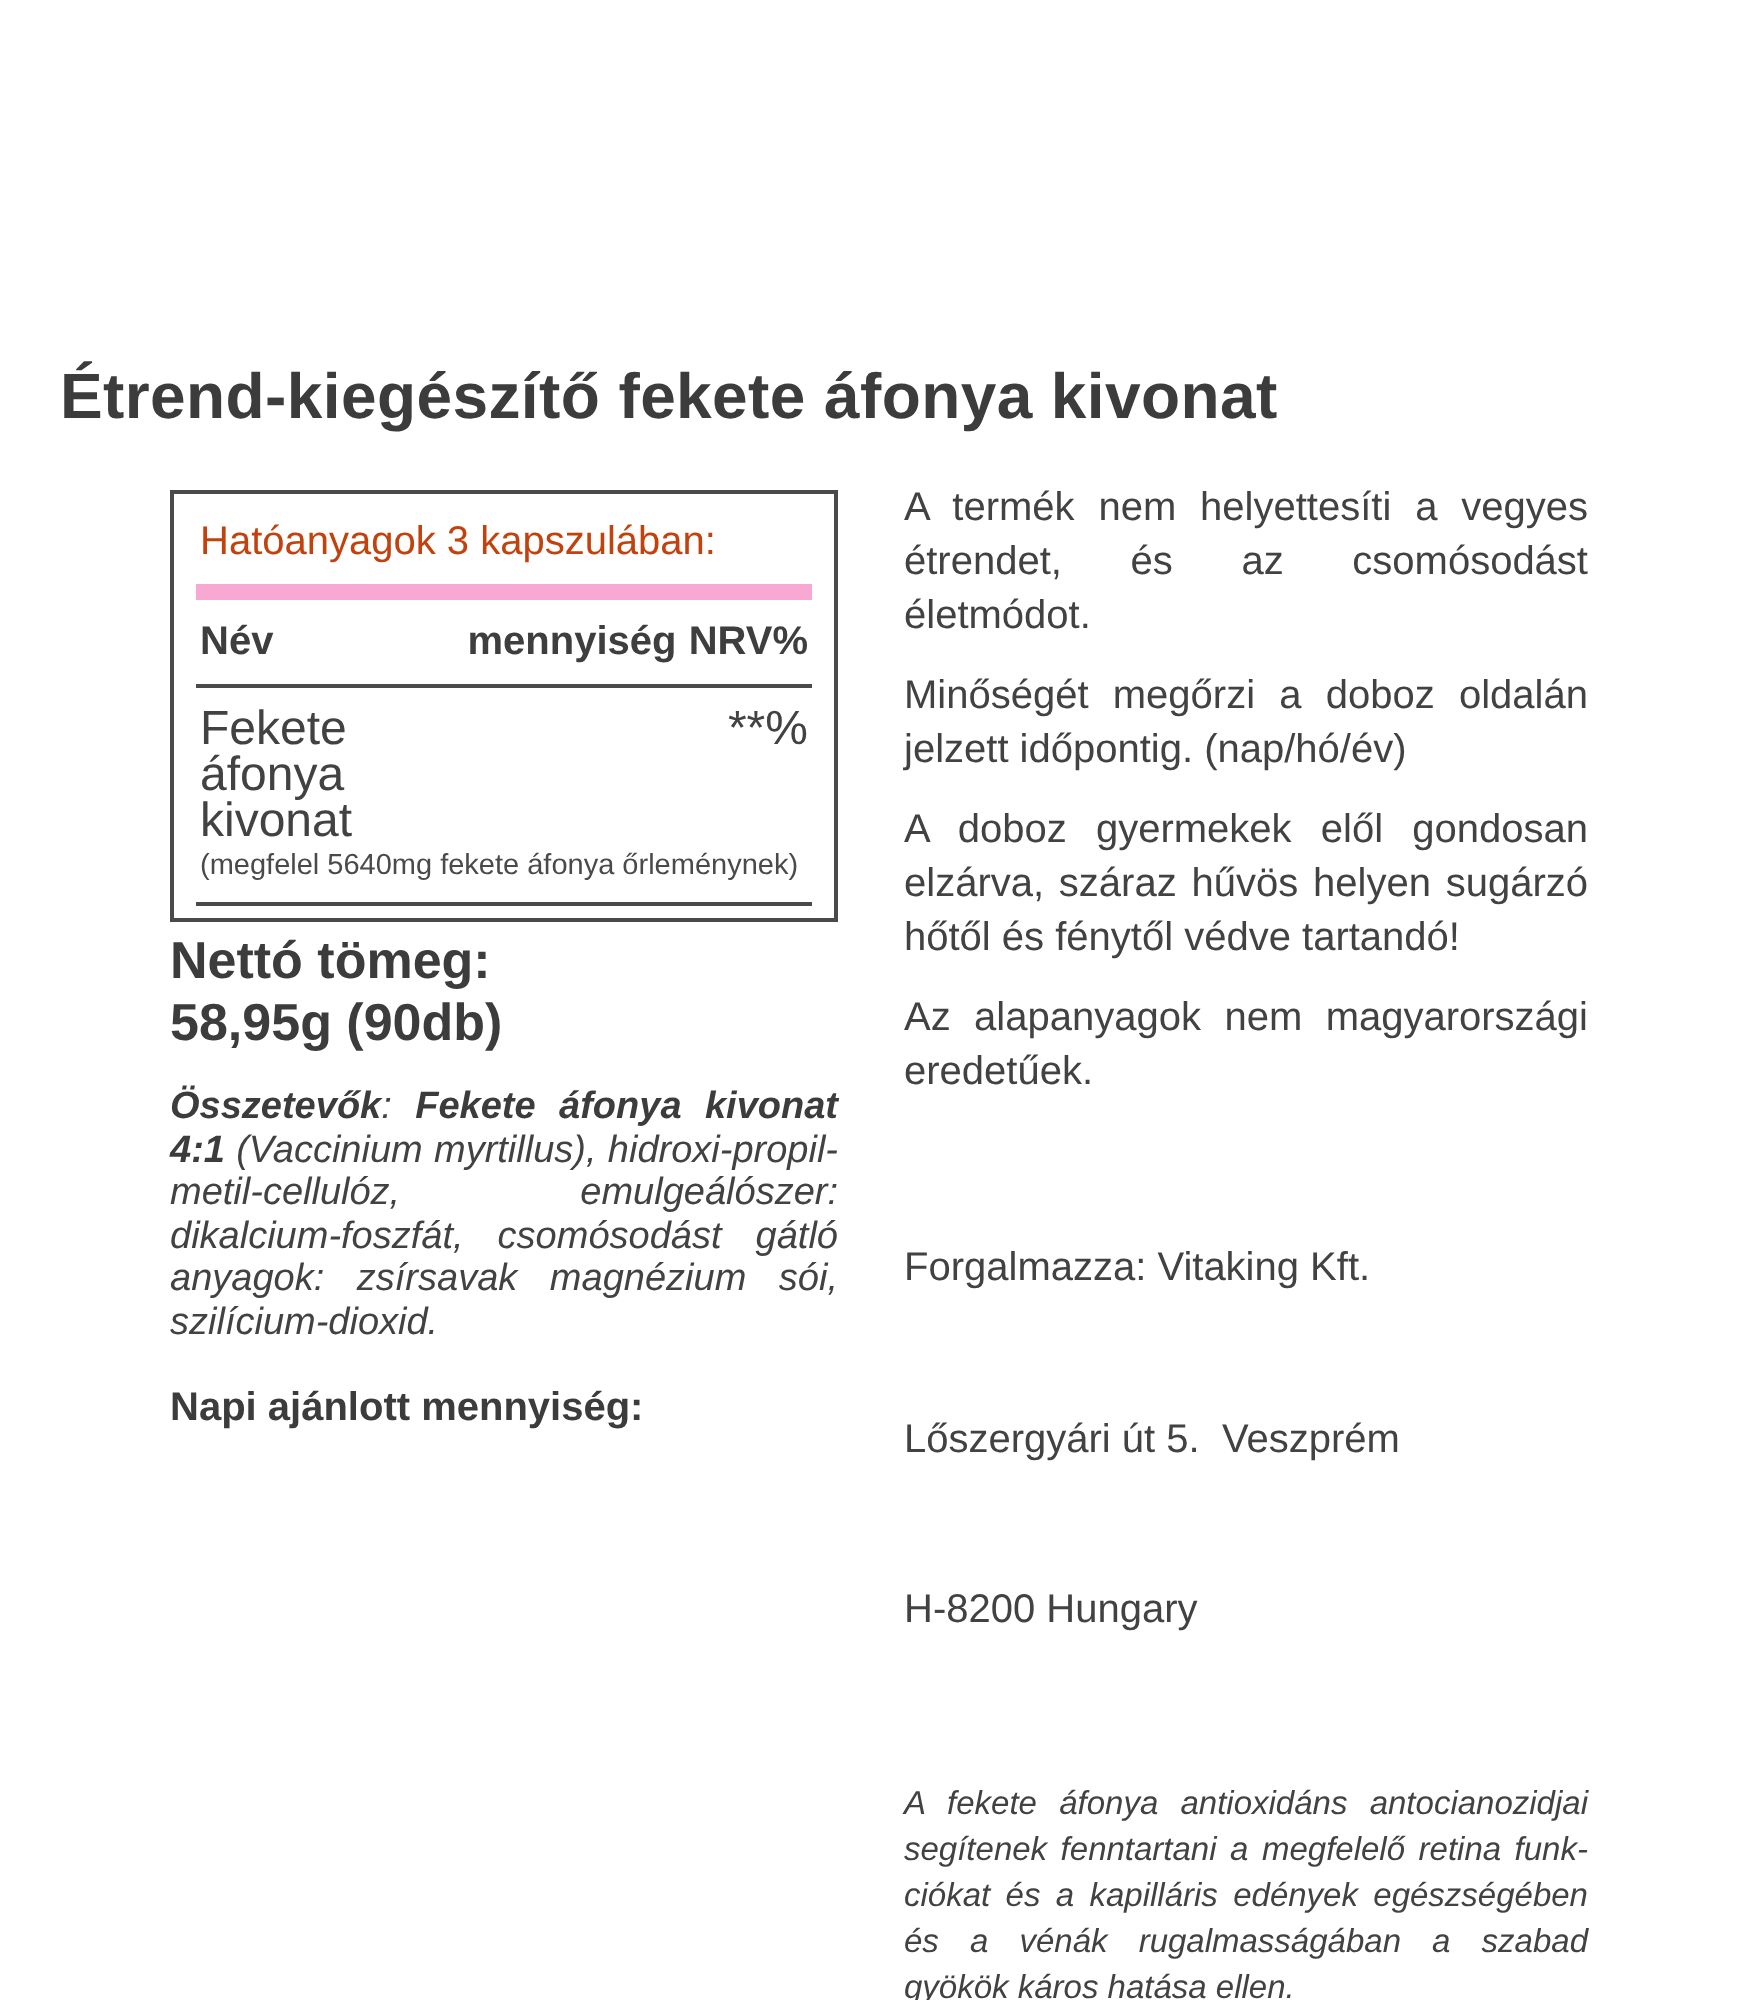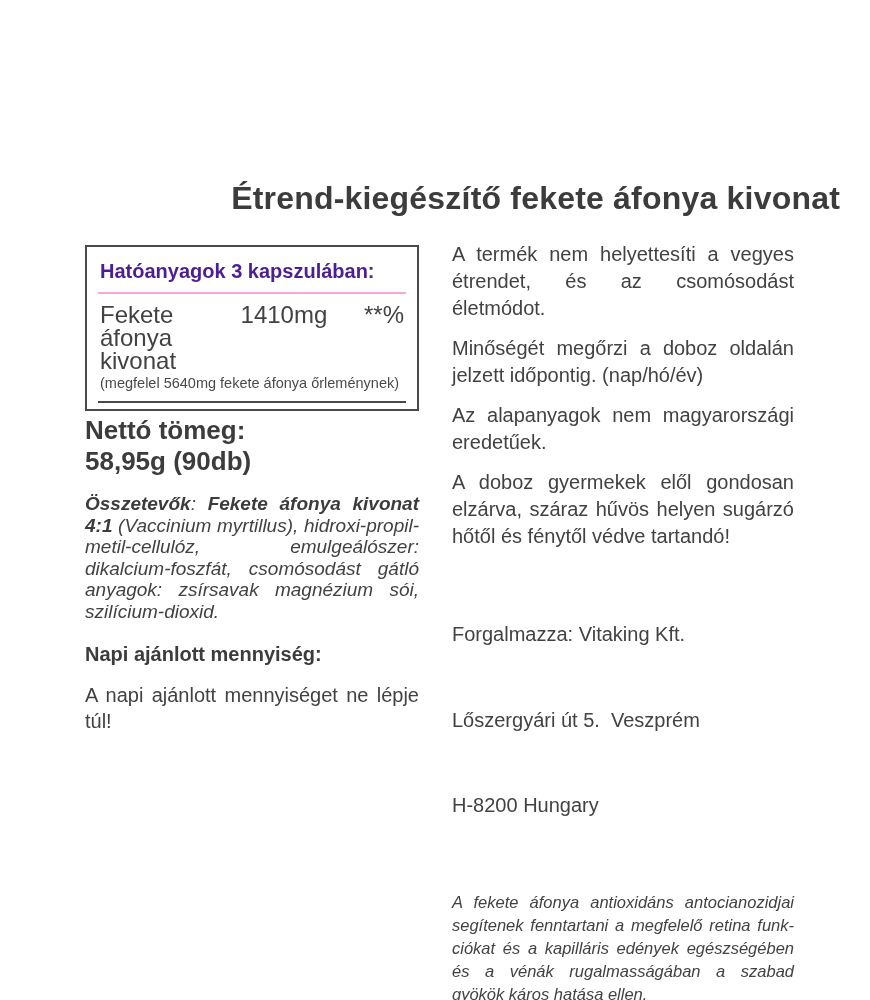--- a/index.html
+++ b/index.html
@@ -3,31 +3,31 @@
 <meta charset="utf-8">
 <style>
   html,body { margin:0; padding:0; background:#ffffff; }
   .sheet {
     position:relative; width:870px; height:1000px; background:#ffffff;
     font-family:"Liberation Sans","DejaVu Sans",sans-serif; color:#424242;
     overflow:hidden;
   }
   .title {
     position:absolute; top:180px; left:30px; right:30px;
-    text-align:right; font-size:32px; font-weight:700; color:#3c3c3c;
+    text-align:left; font-size:32px; font-weight:700; color:#3c3c3c;
     letter-spacing:0.2px;
   }
   .col-left  { position:absolute; left:85px;  top:245px; width:334px; }
   .col-right { position:absolute; left:452px; top:241px; width:342px; }
 
   
   .ing-box { border:2px solid #4a4a4a; padding:8px 11px 6px; }
   .ing-box-header {
-    font-size:20px; font-weight:700; color:#4c1d95;
-    padding:5px 2px 9px; border-bottom:2px solid #f9a8d4;
+    font-size:20px; font-weight:400; color:#c2410c;
+    padding:5px 2px 9px; border-bottom:8px solid #f9a8d4;
   }
   .ing-cols {
     display:flex; align-items:baseline; font-size:20px; font-weight:700; color:#3e3e3e;
     padding:10px 2px 9px; border-bottom:2px solid #4a4a4a;
   }
   .c-name   { flex:0 0 44%; }
   .c-amount { flex:0 0 33%; text-align:center; }
   .c-nrv    { flex:1; text-align:right; }
   .ing-row  { display:flex; font-size:24px; line-height:23px; padding:9px 2px 0; }
   .ing-note {
@@ -56,47 +56,50 @@
 
 <div class="sheet">
 
   <div class="title">Étrend-kiegészítő fekete áfonya kivonat</div>
 
   <div class="col-left">
 
     <div class="ing-box">
       <div class="ing-box-header">Hatóanyagok 3 kapszulában:</div>
 
+      <div class="ing-cols">
+        <span class="c-name">Név</span>
+        <span class="c-amount">mennyiség</span>
+        <span class="c-nrv">NRV%</span>
+      </div>
 
       <div class="ing-row">
         <span class="c-name">Fekete áfonya kivonat</span>
-        <span class="c-amount">1410mg</span>
         <span class="c-nrv">**%</span>
       </div>
       <div class="ing-note">(megfelel 5640mg  fekete áfonya őrleménynek)</div>
 
     </div>
 
     <div class="net">
       <div>Nettó tömeg:</div>
       <div>58,95g (90db)</div>
     </div>
 
     <p class="ingredients-p"><b>Összetevők</b><span>: </span><b>Fekete áfonya kivonat 4:1</b><span> (Vaccinium myrtillus), hidroxi-propil-metil-cellulóz, emulgeálószer: dikalcium-foszfát, csomósodást gátló anyagok: zsírsavak magnézium sói, szilícium-dioxid.</span></p>
 
     <div class="daily-h">Napi ajánlott mennyiség:</div>
 
-    <p class="warn">A napi ajánlott mennyiséget ne lépje túl!</p>
   </div>
 
   <div class="col-right">
     <p class="notice">A termék nem helyettesíti a ve­gyes étrendet, és az csomósodást életmódot.</p>
     <p class="notice">Minőségét megőrzi a doboz olda­lán jelzett időpontig. (nap/hó/év)</p>
+    <p class="notice">A doboz gyermekek elől gondo­san elzárva, száraz hűvös helyen sugárzó hőtől és fénytől védve tar­tandó!</p>
     <p class="notice">Az alapanyagok nem magyaror­szági eredetűek.</p>
-    <p class="notice">A doboz gyermekek elől gondo­san elzárva, száraz hűvös helyen sugárzó hőtől és fénytől védve tar­tandó!</p>
 
     <div class="address">
       <div>Forgalmazza: Vitaking Kft.</div>
       <div>Lőszergyári út 5.  Veszprém</div>
       <div>H-8200 Hungary</div>
     </div>
 
     <p class="claim">A fekete áfonya antioxidáns antocianozidjai segítenek fenntartani a megfelelő retina funk­ciókat és a kapilláris edények egészségé­ben és a vénák rugalmasságában a szabad gyökök káros hatása ellen.</p>
 
   </div>

